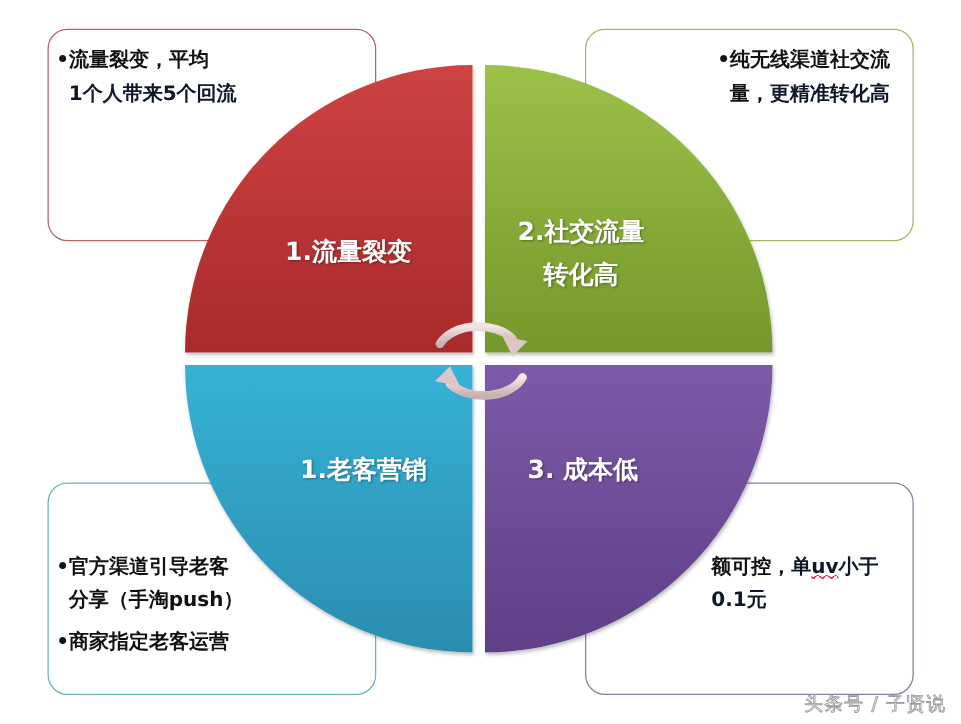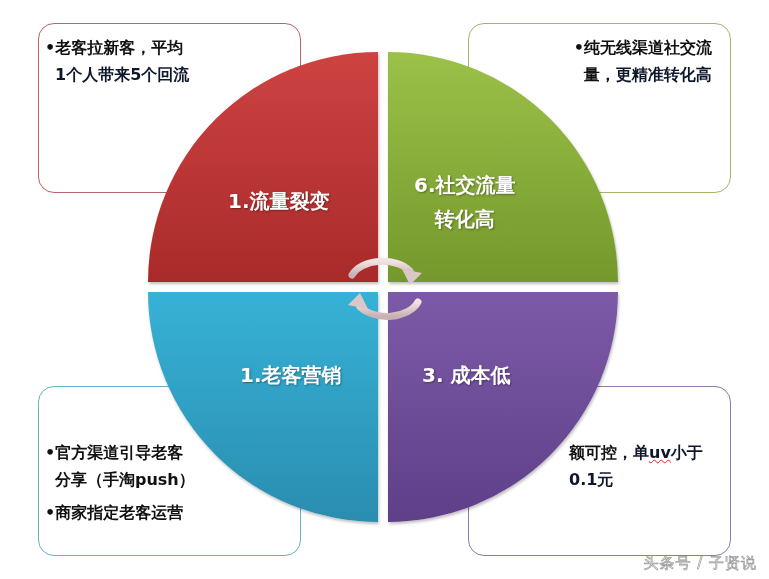--- a/index.html
+++ b/index.html
@@ -44,21 +44,21 @@
     .watermark {
       position: absolute; right: 12px; bottom: 6px; font-size: 15px; color: #ffffff;
       -webkit-text-stroke: 0.7px #9a9a9a; letter-spacing: 1px; white-space: nowrap;
     }
   </style>
 </head>
 <body>
 
 <div class="box tl">
   <div class="box-text">
-    <div>•老客拉新客，平均</div>
+    <div>•流量裂变，平均</div>
     <div class="red indent">1个人带来5个回流</div>
   </div>
 </div>
 
 <div class="box tr">
   <div class="box-text">
     <div>•纯无线渠道社交流</div>
     <div class="indent"><span>量，</span><span class="red">更精准转化高</span></div>
   </div>
 </div>
@@ -77,21 +77,21 @@
     <div class="red indent">0.1元</div>
   </div>
 </div>
 
 <div class="circle-wrap">
   <div class="quad q1">
     <div class="quad-label">1.流量裂变</div>
   </div>
   <div class="quad q2">
     <div class="quad-label">
-      <div>6.社交流量</div>
+      <div>2.社交流量</div>
       <div>转化高</div>
     </div>
   </div>
   <div class="quad q3">
     <div class="quad-label" style="left:34px;top:66px">3. 成本低</div>
   </div>
   <div class="quad q4">
     <div class="quad-label">1.老客营销</div>
   </div>
 </div>

